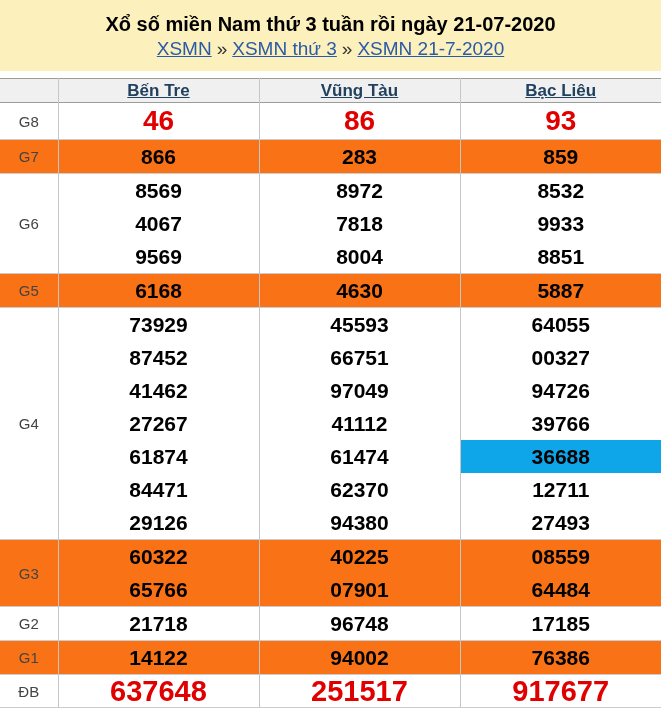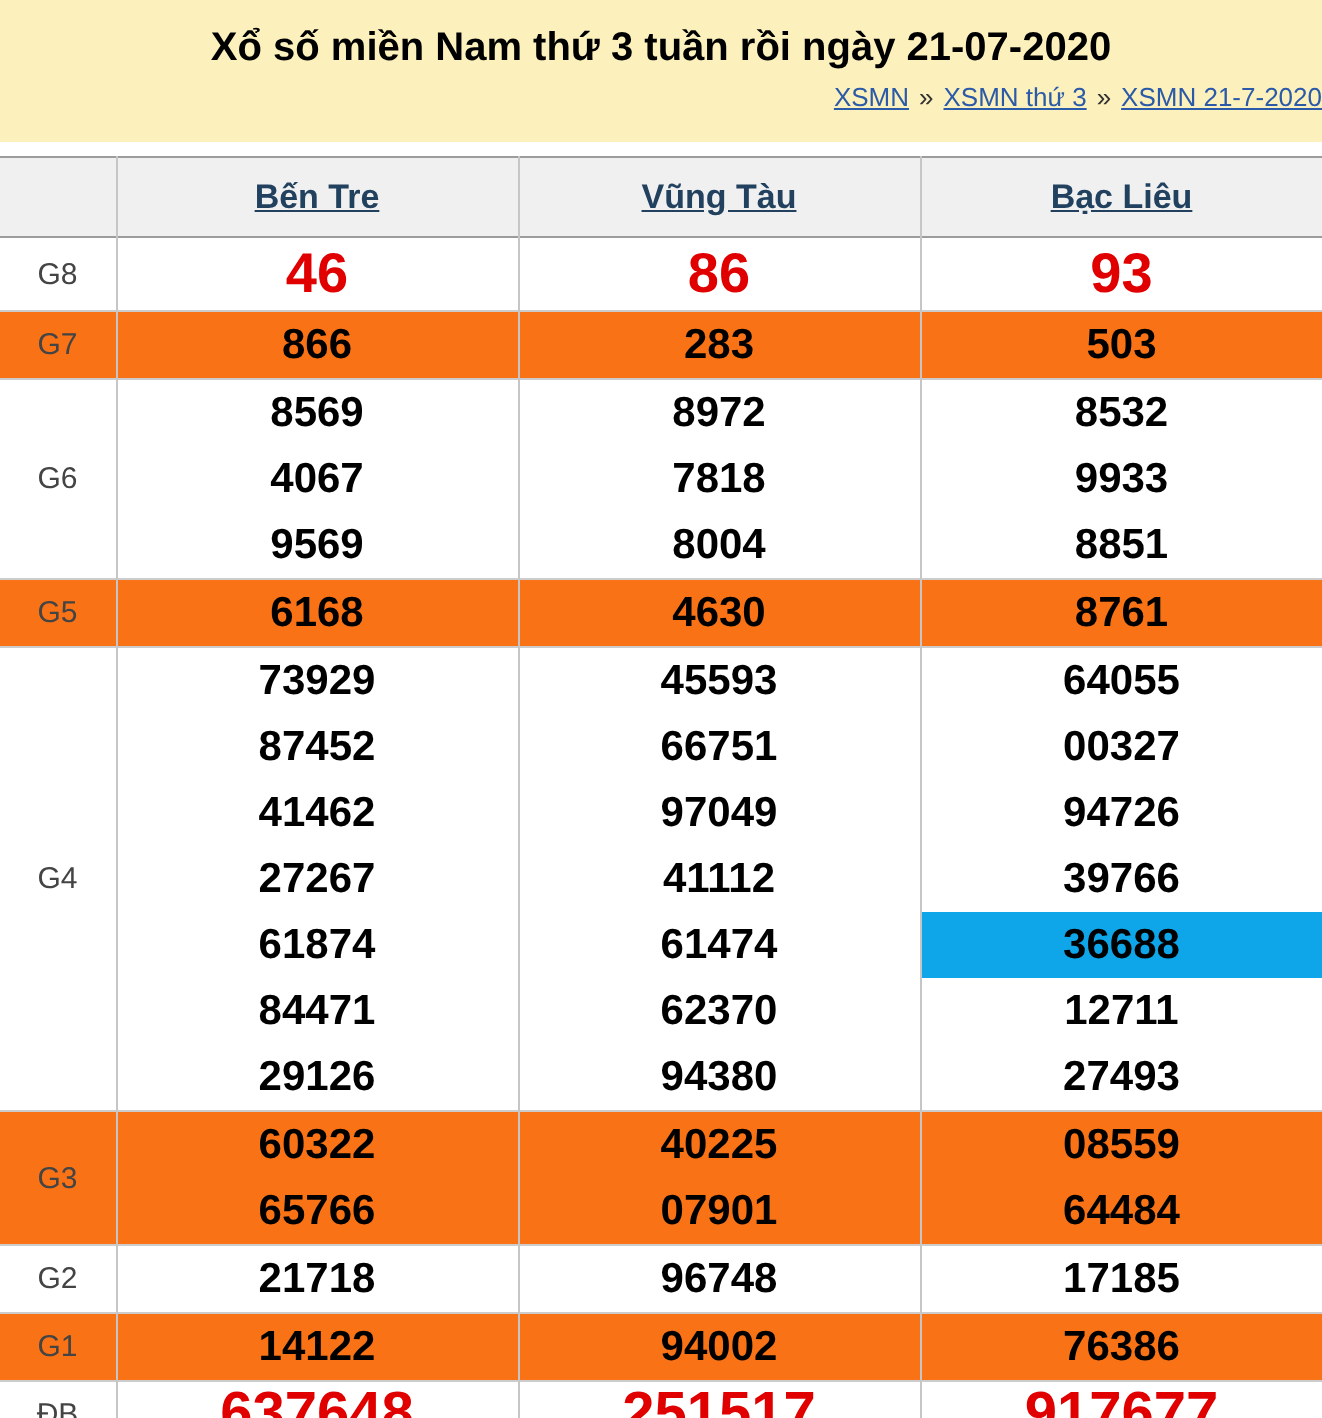--- a/index.html
+++ b/index.html
@@ -16,24 +16,23 @@
     padding: 8px 0 13px 0;
   }
   .banner h1 {
     margin: 4px 0 4px 0;
     font-size: 20px;
     line-height: 24px;
     font-weight: bold;
     color: #000;
   }
   .breadcrumb {
-    font-size: 13px;
+    font-size: 19px;
     line-height: 18px;
     color: #333;
-    text-align: right;
   }
   .breadcrumb a {
     color: #2a5aa8;
     text-decoration: underline;
     cursor: pointer;
   }
   .breadcrumb .sep { color: #333; margin: 0 5px; }
 
   
   table.results {
@@ -44,21 +43,21 @@
   }
   table.results col.c-label { width: 58px; }
   table.results col.c-prov  { width: 201px; }
 
   thead tr {
     background: #f0f0f0;
     border-top: 1px solid #9c9c9c;
     border-bottom: 1px solid #9c9c9c;
   }
   thead th {
-    height: 40px;
+    height: 24px;
     font-size: 17px;
     font-weight: bold;
     text-align: center;
     padding: 0;
   }
   thead th a {
     color: #21415f;
     text-decoration: underline;
     cursor: pointer;
   }
@@ -135,21 +134,21 @@
       </tr>
       <tr class="shade row-single">
         <td class="label">G7</td>
         <td class="vals">
           <div class="num">866</div>
         </td>
         <td class="vals">
           <div class="num">283</div>
         </td>
         <td class="vals">
-          <div class="num">503</div>
+          <div class="num">859</div>
         </td>
       </tr>
       <tr>
         <td class="label">G6</td>
         <td class="vals">
           <div class="num">8569</div>
           <div class="num">4067</div>
           <div class="num">9569</div>
         </td>
         <td class="vals">
@@ -165,21 +164,21 @@
       </tr>
       <tr class="shade row-single">
         <td class="label">G5</td>
         <td class="vals">
           <div class="num">6168</div>
         </td>
         <td class="vals">
           <div class="num">4630</div>
         </td>
         <td class="vals">
-          <div class="num">8761</div>
+          <div class="num">5887</div>
         </td>
       </tr>
       <tr>
         <td class="label">G4</td>
         <td class="vals">
           <div class="num">73929</div>
           <div class="num">87452</div>
           <div class="num">41462</div>
           <div class="num">27267</div>
           <div class="num">61874</div>

